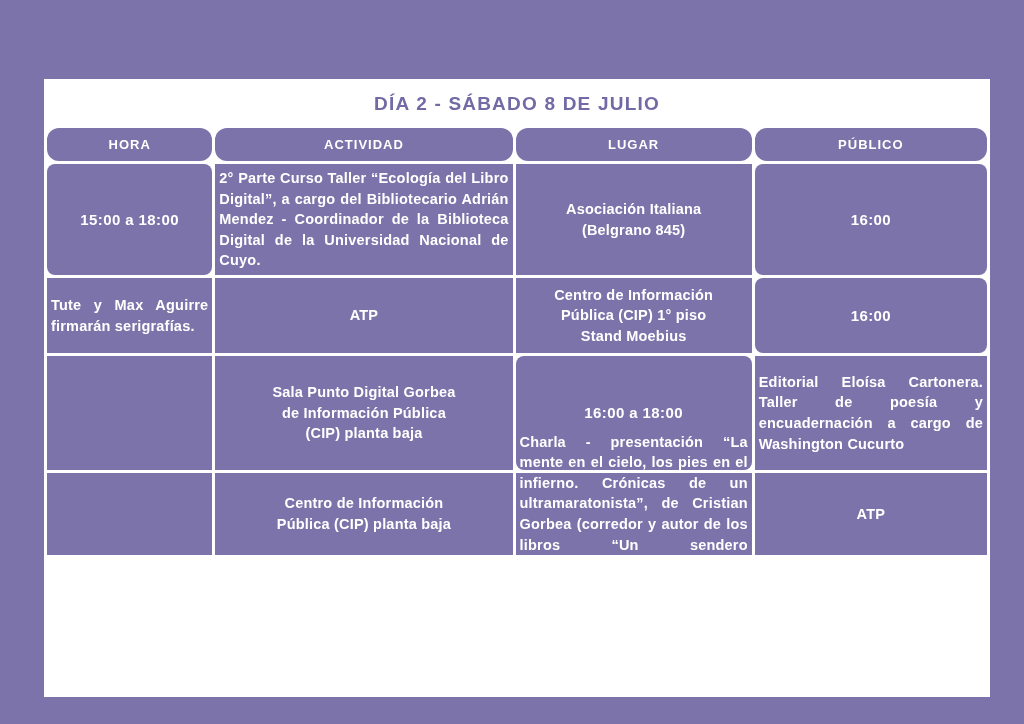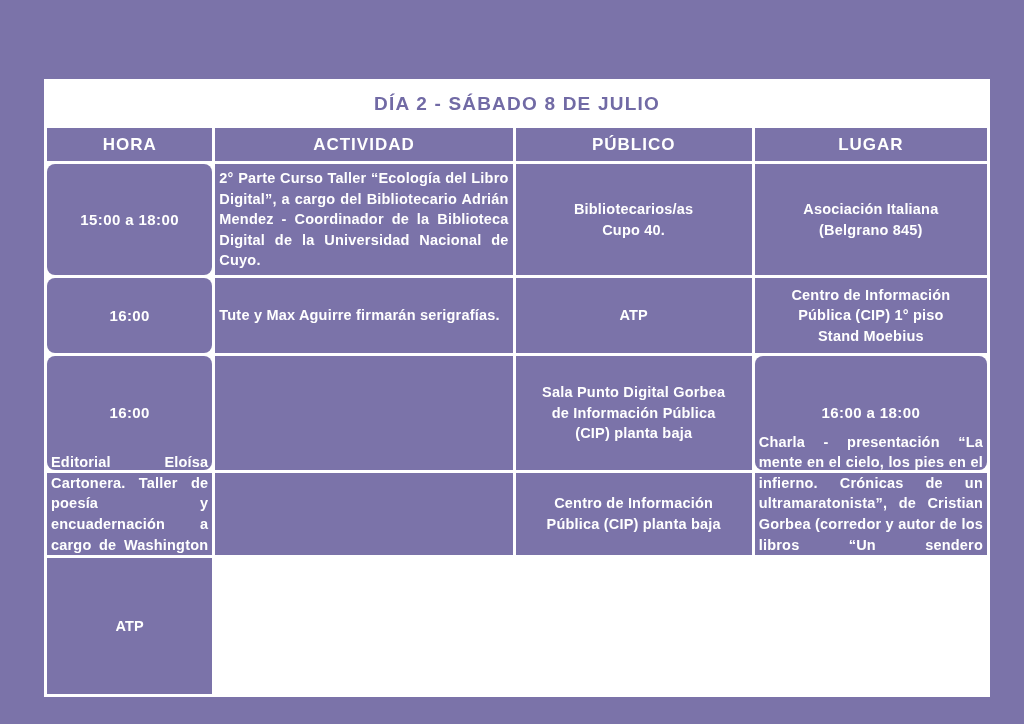--- a/index.html
+++ b/index.html
@@ -39,25 +39,26 @@
     font-size: 19px;
     letter-spacing: 1.2px;
     display: flex;
     align-items: center;
     justify-content: center;
   }
   .header-cell {
     background: var(--purple, #7b73a9);
     color: var(--cell_text, #ffffff);
     font-weight: bold;
-    font-size: 17px;
+    font-size: 13px;
     letter-spacing: 1px;
     display: flex;
     align-items: center;
     justify-content: center;
+    border-radius: 12px;
   }
   .cell {
     background: var(--purple, #7b73a9);
     color: var(--cell_text, #ffffff);
     font-weight: bold;
     font-size: 14.5px;
     line-height: 1.42;
     letter-spacing: 0.2px;
     display: flex;
     flex-direction: column;
@@ -86,27 +87,25 @@
 </head>
 <body>
 
 <div class="page">
   <div class="schedule-table">
 
     <div class="title-cell">DÍA 2 - SÁBADO 8 DE JULIO</div>
 
     <div class="header-cell">HORA</div>
     <div class="header-cell">ACTIVIDAD</div>
+    <div class="header-cell">LUGAR</div>
     <div class="header-cell">PÚBLICO</div>
-    <div class="header-cell">LUGAR</div>
 
     <div class="cell hora">15:00 a 18:00</div>
     <div class="cell actividad">2° Parte Curso Taller “Ecología del Libro Digital”, a cargo del Bibliotecario Adrián Mendez - Coordinador de la Biblioteca Digital de la Universidad Nacional de Cuyo.</div>
-    <div class="cell publico">Bibliotecarios/as
-Cupo 40.</div>
     <div class="cell lugar">Asociación Italiana
 (Belgrano 845)</div>
 
     <div class="cell hora">16:00</div>
     <div class="cell actividad">Tute y Max Aguirre firmarán serigrafías.</div>
     <div class="cell publico">ATP</div>
     <div class="cell lugar">Centro de Información
 Pública (CIP) 1° piso
 Stand Moebius</div>
 

